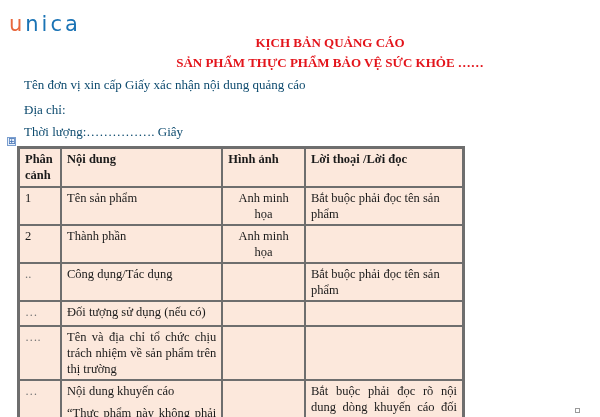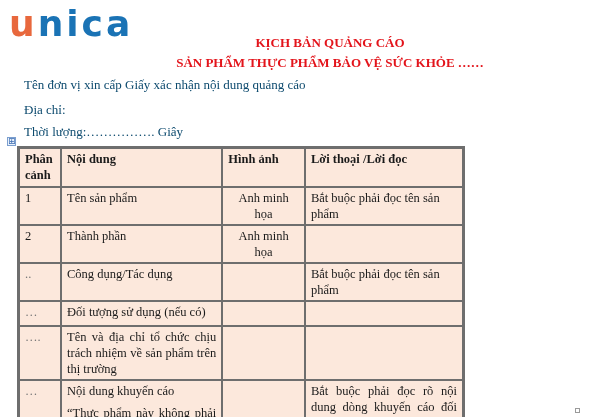--- a/index.html
+++ b/index.html
@@ -1,19 +1,19 @@
 <!DOCTYPE html>
 <html><head>
 <meta charset="utf-8">
 <style>
   * { margin: 0; padding: 0; box-sizing: border-box; }
   html, body { width: 600px; height: 417px; background: #ffffff; overflow: hidden; }
   body { position: relative; font-family: "Liberation Serif", serif; }
 
-  .logo { position: absolute; left: 9px; top: 6px; font-family: "DejaVu Sans", sans-serif; font-weight: bold; font-size: 36px; letter-spacing: 3px; color: #1a73b5; line-height: 36px; }
+  .logo { position: absolute; left: 9px; top: 6px; font-family: "DejaVu Sans", sans-serif; font-weight: normal; font-size: 21px; letter-spacing: 3px; color: #1a73b5; line-height: 36px; }
   .logo .u { color: #e8683d; }
 
   .title { position: absolute; left: 0; width: 600px; text-align: center; color: #e3141b; font-weight: bold; font-size: 13px; }
   .title1 { top: 35px; left: 30px; }
   .title2 { top: 55px; left: 30px; }
 
   .meta { position: absolute; left: 24px; color: #0c4a6e; font-size: 13px; }
   .meta1 { top: 77px; }
   .meta2 { top: 102px; }
   .meta3 { top: 124px; }

